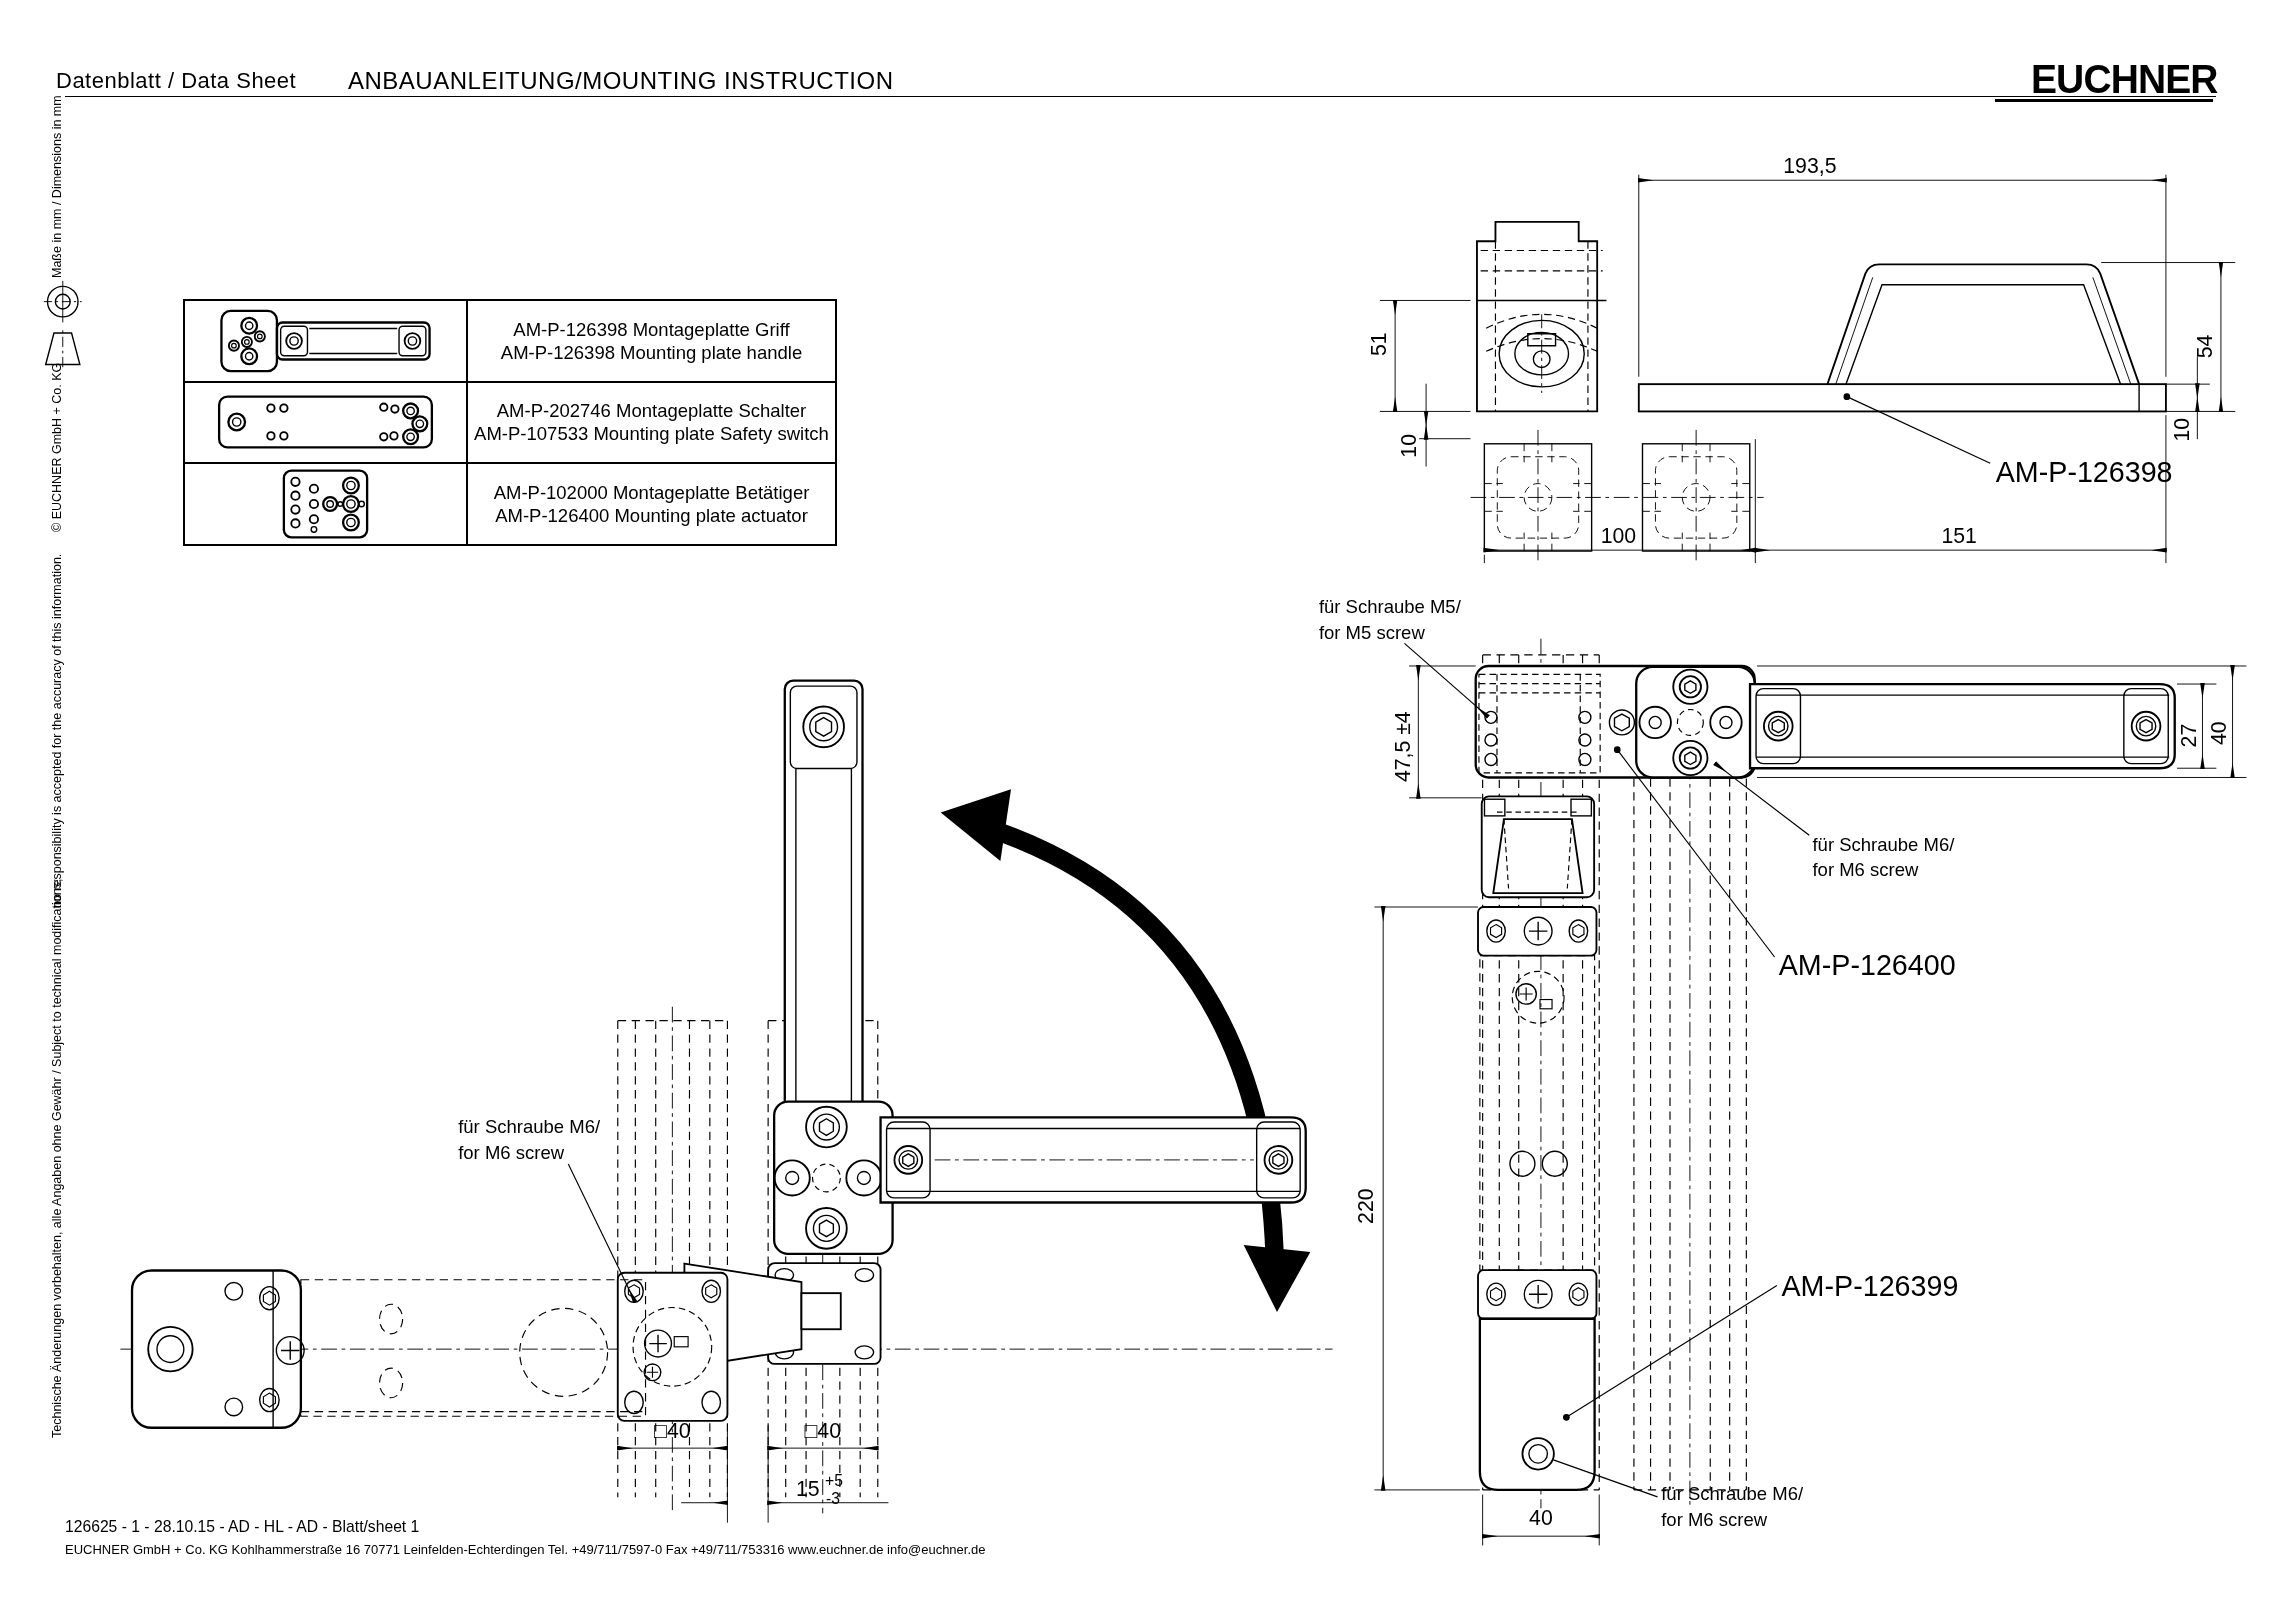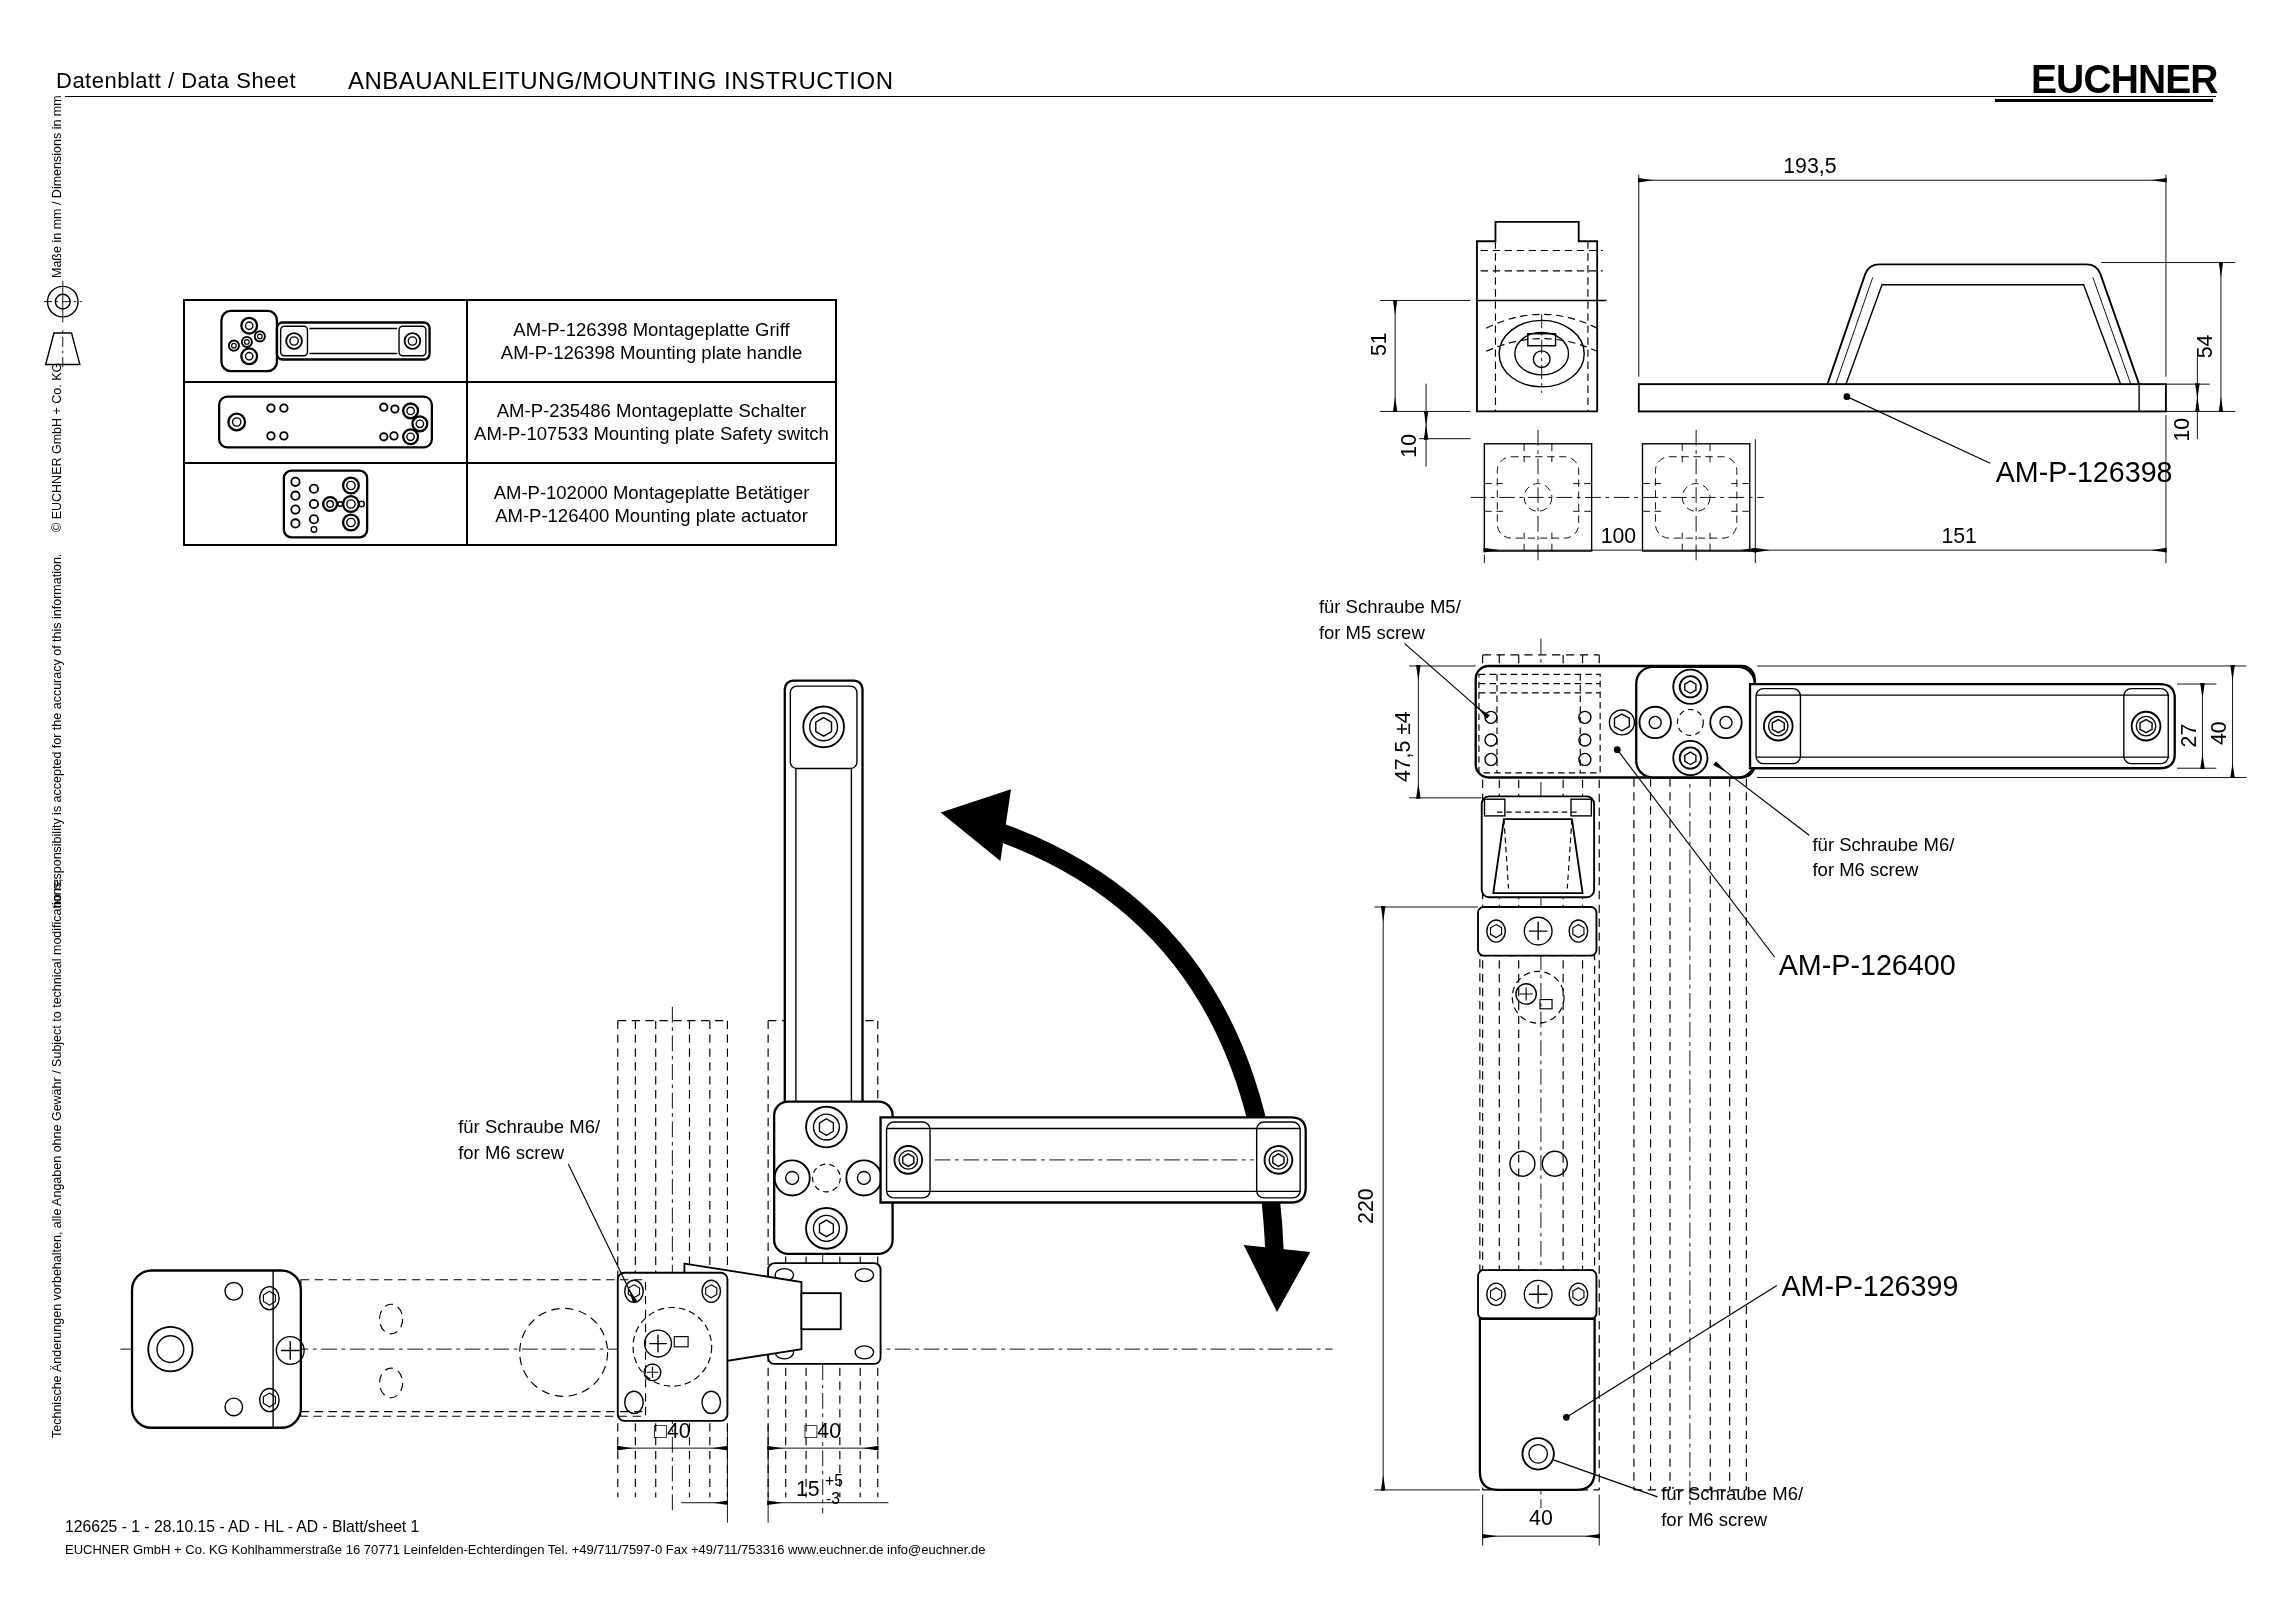--- a/index.html
+++ b/index.html
@@ -109,21 +109,21 @@
         <circle cx="388" cy="110" r="8" fill="none" stroke="#000" stroke-width="4"></circle>
       <circle cx="424" cy="56" r="16" fill="none" stroke="#000" stroke-width="5"></circle>
         <circle cx="424" cy="56" r="8" fill="none" stroke="#000" stroke-width="3"></circle>
       <circle cx="444" cy="84" r="16" fill="none" stroke="#000" stroke-width="5"></circle>
         <circle cx="444" cy="84" r="8" fill="none" stroke="#000" stroke-width="3"></circle>
       <circle cx="424" cy="112" r="16" fill="none" stroke="#000" stroke-width="5"></circle>
         <circle cx="424" cy="112" r="8" fill="none" stroke="#000" stroke-width="3"></circle>
     </svg>
   </div>
   <div class="cell txt">
-    <div>AM-P-235486 Montageplatte Schalter</div>
+    <div>AM-P-202746 Montageplatte Schalter</div>
     <div>AM-P-107533 Mounting plate Safety switch</div>
   </div>
 
   <div class="cell">
     <svg width="241" height="74" viewBox="0 0 480 160">
       <rect x="150" y="8" width="180" height="144" rx="16" fill="none" stroke="#000" stroke-width="5"></rect>
       <circle cx="175" cy="32" r="9" fill="none" stroke="#000" stroke-width="4"></circle>
         <circle cx="175" cy="62" r="9" fill="none" stroke="#000" stroke-width="4"></circle>
       <circle cx="175" cy="92" r="9" fill="none" stroke="#000" stroke-width="4"></circle>
         <circle cx="175" cy="122" r="9" fill="none" stroke="#000" stroke-width="4"></circle>

